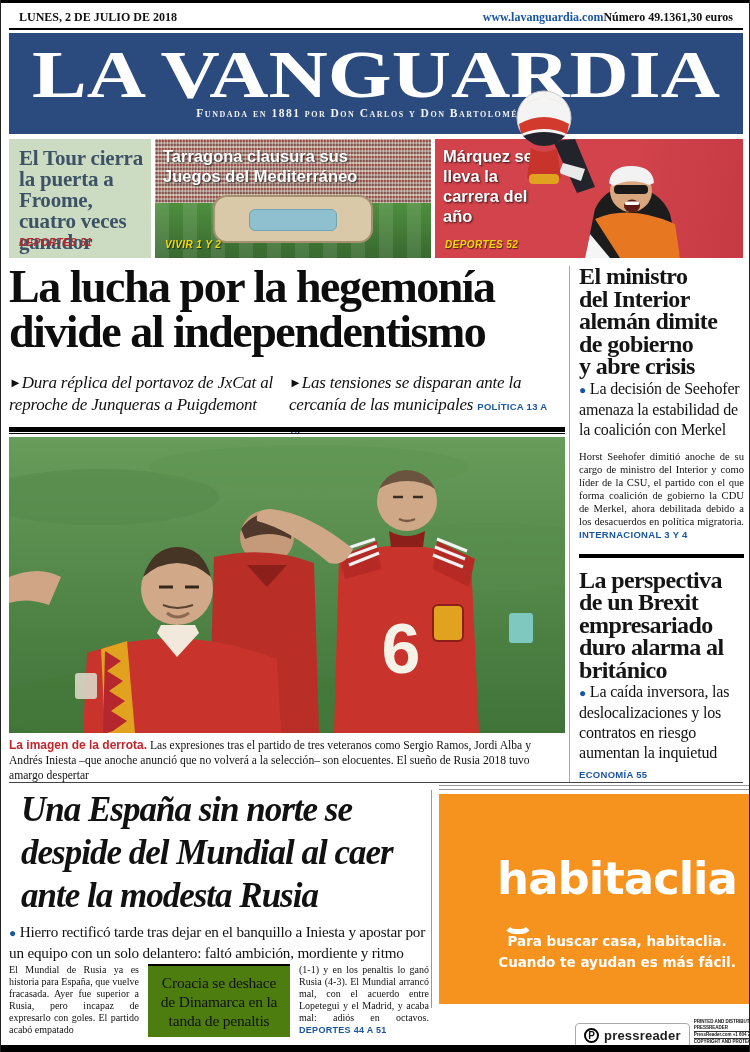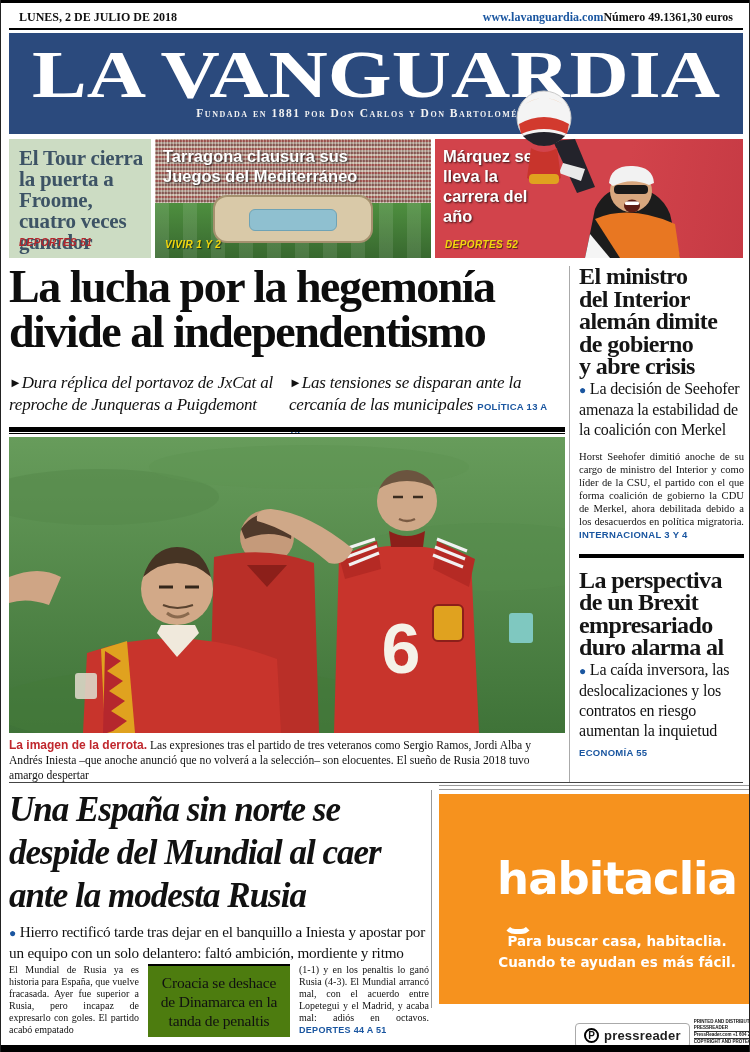--- a/index.html
+++ b/index.html
@@ -72,21 +72,21 @@
 
   
   .photo-rule { left:8px; top:427px; width:556px; height:7px; border-top:5px solid #000; border-bottom:1px solid #000; }
   .photo { left:8px; top:437px; width:556px; height:296px; overflow:hidden; background:#4c8a44; }
   .caption { left:8px; top:738px; width:552px; font-size:11.6px; line-height:15px; }
   .cap-lead { color:var(--caption-red,#c0272d); font-weight:bold; font-family:"Liberation Sans",sans-serif; font-size:12px; }
 
   .full-rule { left:8px; top:782px; width:734px; height:1px; background:#444; }
 
   
-  .bot-head { left:8px; top:788px; width:422px; font-style:italic; font-weight:bold; font-size:35px; line-height:43px; letter-spacing:-1px; }
+  .bot-head { left:20px; top:788px; width:422px; font-style:italic; font-weight:bold; font-size:35px; line-height:43px; letter-spacing:-1px; }
   .bot-bullet { left:8px; top:922px; width:420px; font-size:15.2px; line-height:19px; letter-spacing:-.2px; }
   .bot-cols { left:8px; top:964px; width:420px; display:flex; gap:9px; }
   .bot-cols .col { width:130px; font-size:10px; line-height:12px; text-align:justify; }
   .cent-box { width:142px; background:#4d7c0f; border-top:2px solid #000; padding:7px 6px; text-align:center;
               font-size:15.5px; line-height:19px; letter-spacing:-.2px; align-self:flex-start; }
   .bot-cols .ref { font-size:9px; }
 
   
   .ad { left:438px; top:785px; width:356px; }
   .ad .dbl { height:5px; border-top:1px solid #999; border-bottom:1px solid #999; margin-bottom:4px; }
@@ -190,20 +190,21 @@
         <span>y abre crisis</span>
     </h2>
     <p class="rc-bullet"><span class="dot">●</span><span> La decisión de Seehofer amenaza la estabilidad de la coalición con Merkel</span></p>
     <p class="rc-body"><span>Horst Seehofer dimitió anoche de su cargo de ministro del Interior y como líder de la CSU, el partido con el que forma coalición de gobierno la CDU de Merkel, ahora debilitada debido a los desacuerdos en política migratoria. </span><span class="ref">INTERNACIONAL 3 Y 4</span></p>
     <div class="rc-rule"></div>
     <h2>
       <span>La perspectiva</span>
         <span>de un Brexit</span>
         <span>empresariado</span>
         <span>duro alarma al</span>
+        <span>británico</span>
     </h2>
     <p class="rc-bullet"><span class="dot">●</span><span> La caída inversora, las deslocalizaciones y los contratos en riesgo aumentan la inquietud</span><br><span class="ref">ECONOMÍA 55</span></p>
   </div>
 
   <div class="abs photo-rule"></div>
   <div class="abs photo">
     <svg width="556" height="296" viewBox="0 0 556 296">
       <defs>
         <linearGradient id="grass" x1="0" y1="0" x2="0" y2="1">
           <stop offset="0" stop-color="#679c5b"></stop>

